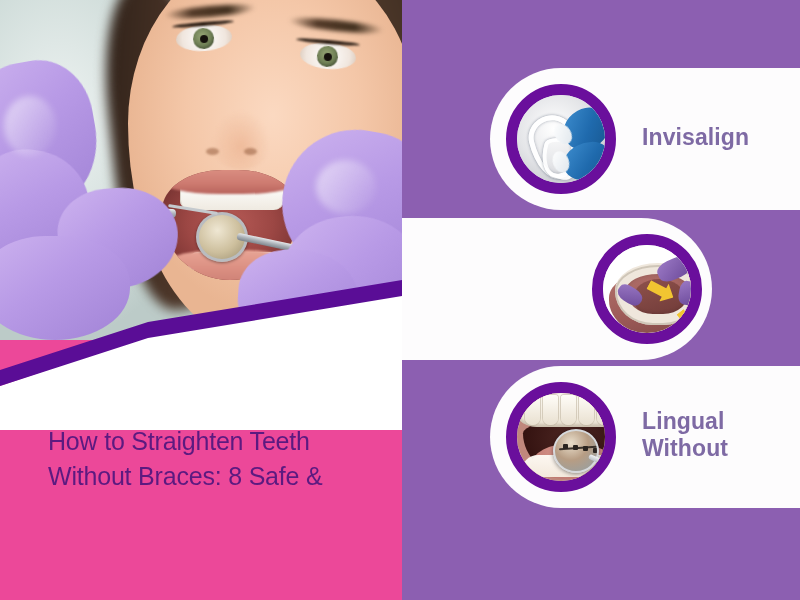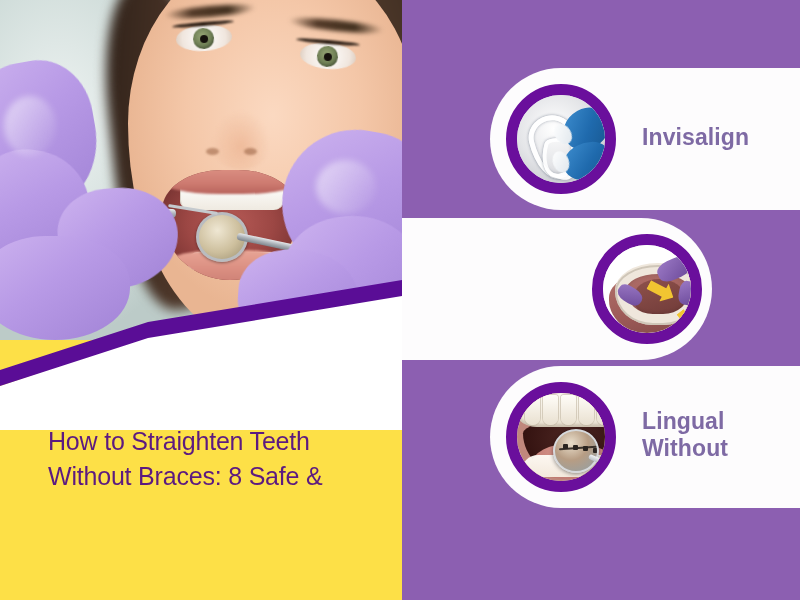--- a/index.html
+++ b/index.html
@@ -19,21 +19,21 @@
     background: #ffffff;
     overflow: hidden;
   }
 
   
   .left-col {
     position: absolute;
     left: 0; top: 0;
     width: 402px;
     height: 600px;
-    background: #fde047;
+    background: #ec4899;
     overflow: hidden;
   }
 
   
   .photo {
     position: absolute;
     left: 0; top: 0;
     width: 402px;
     height: 340px;
     overflow: hidden;

